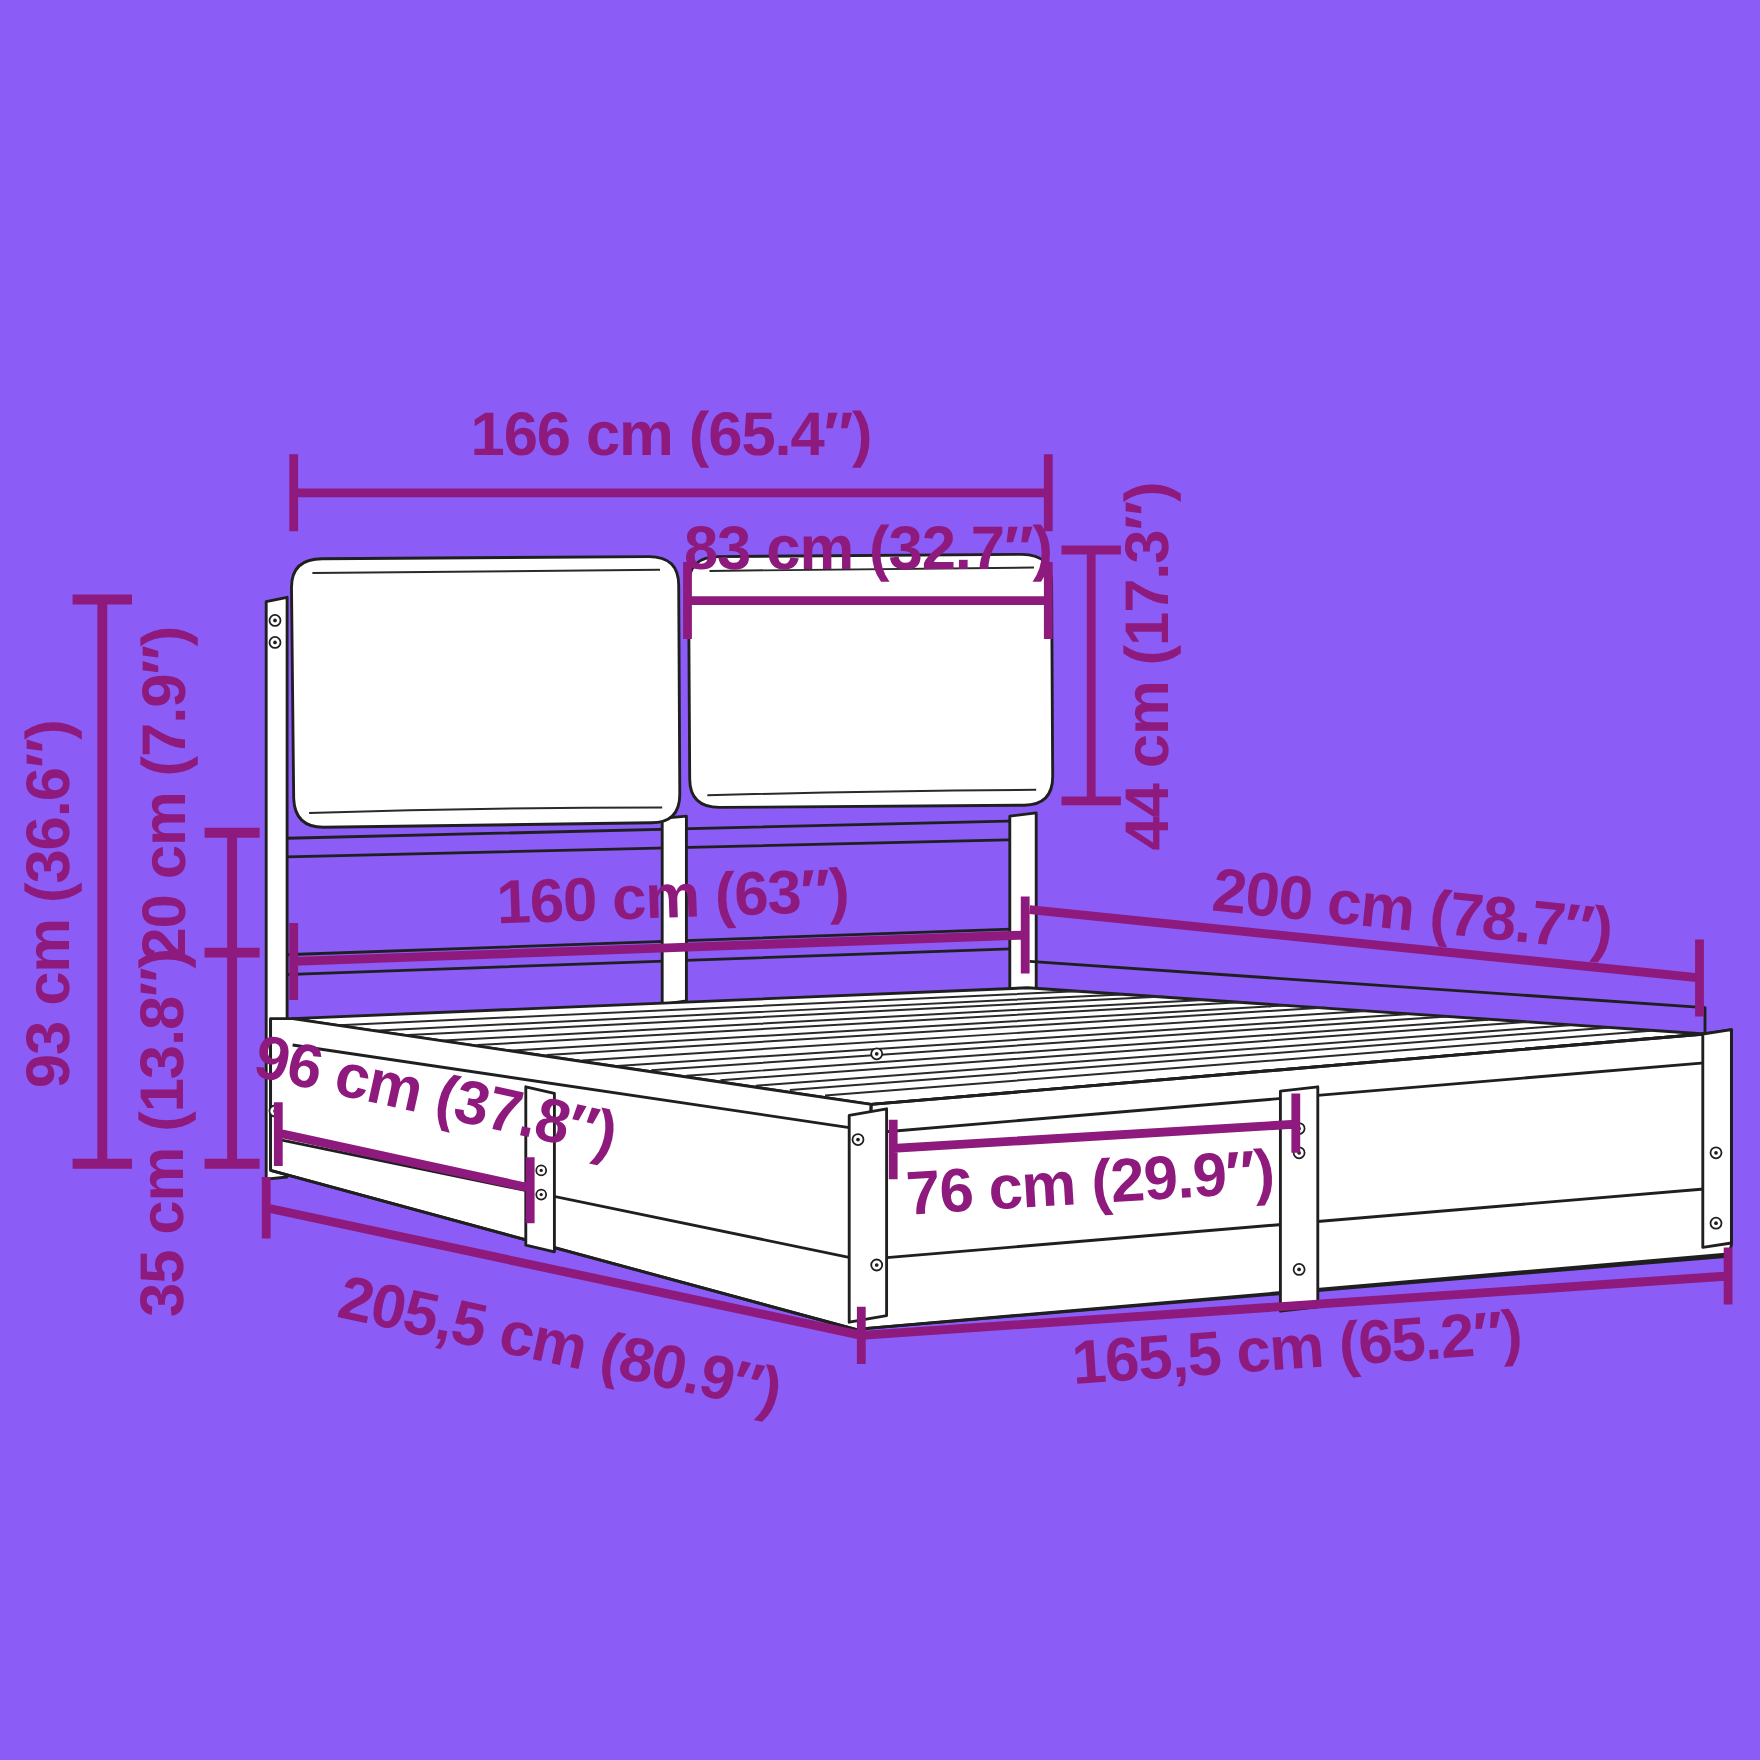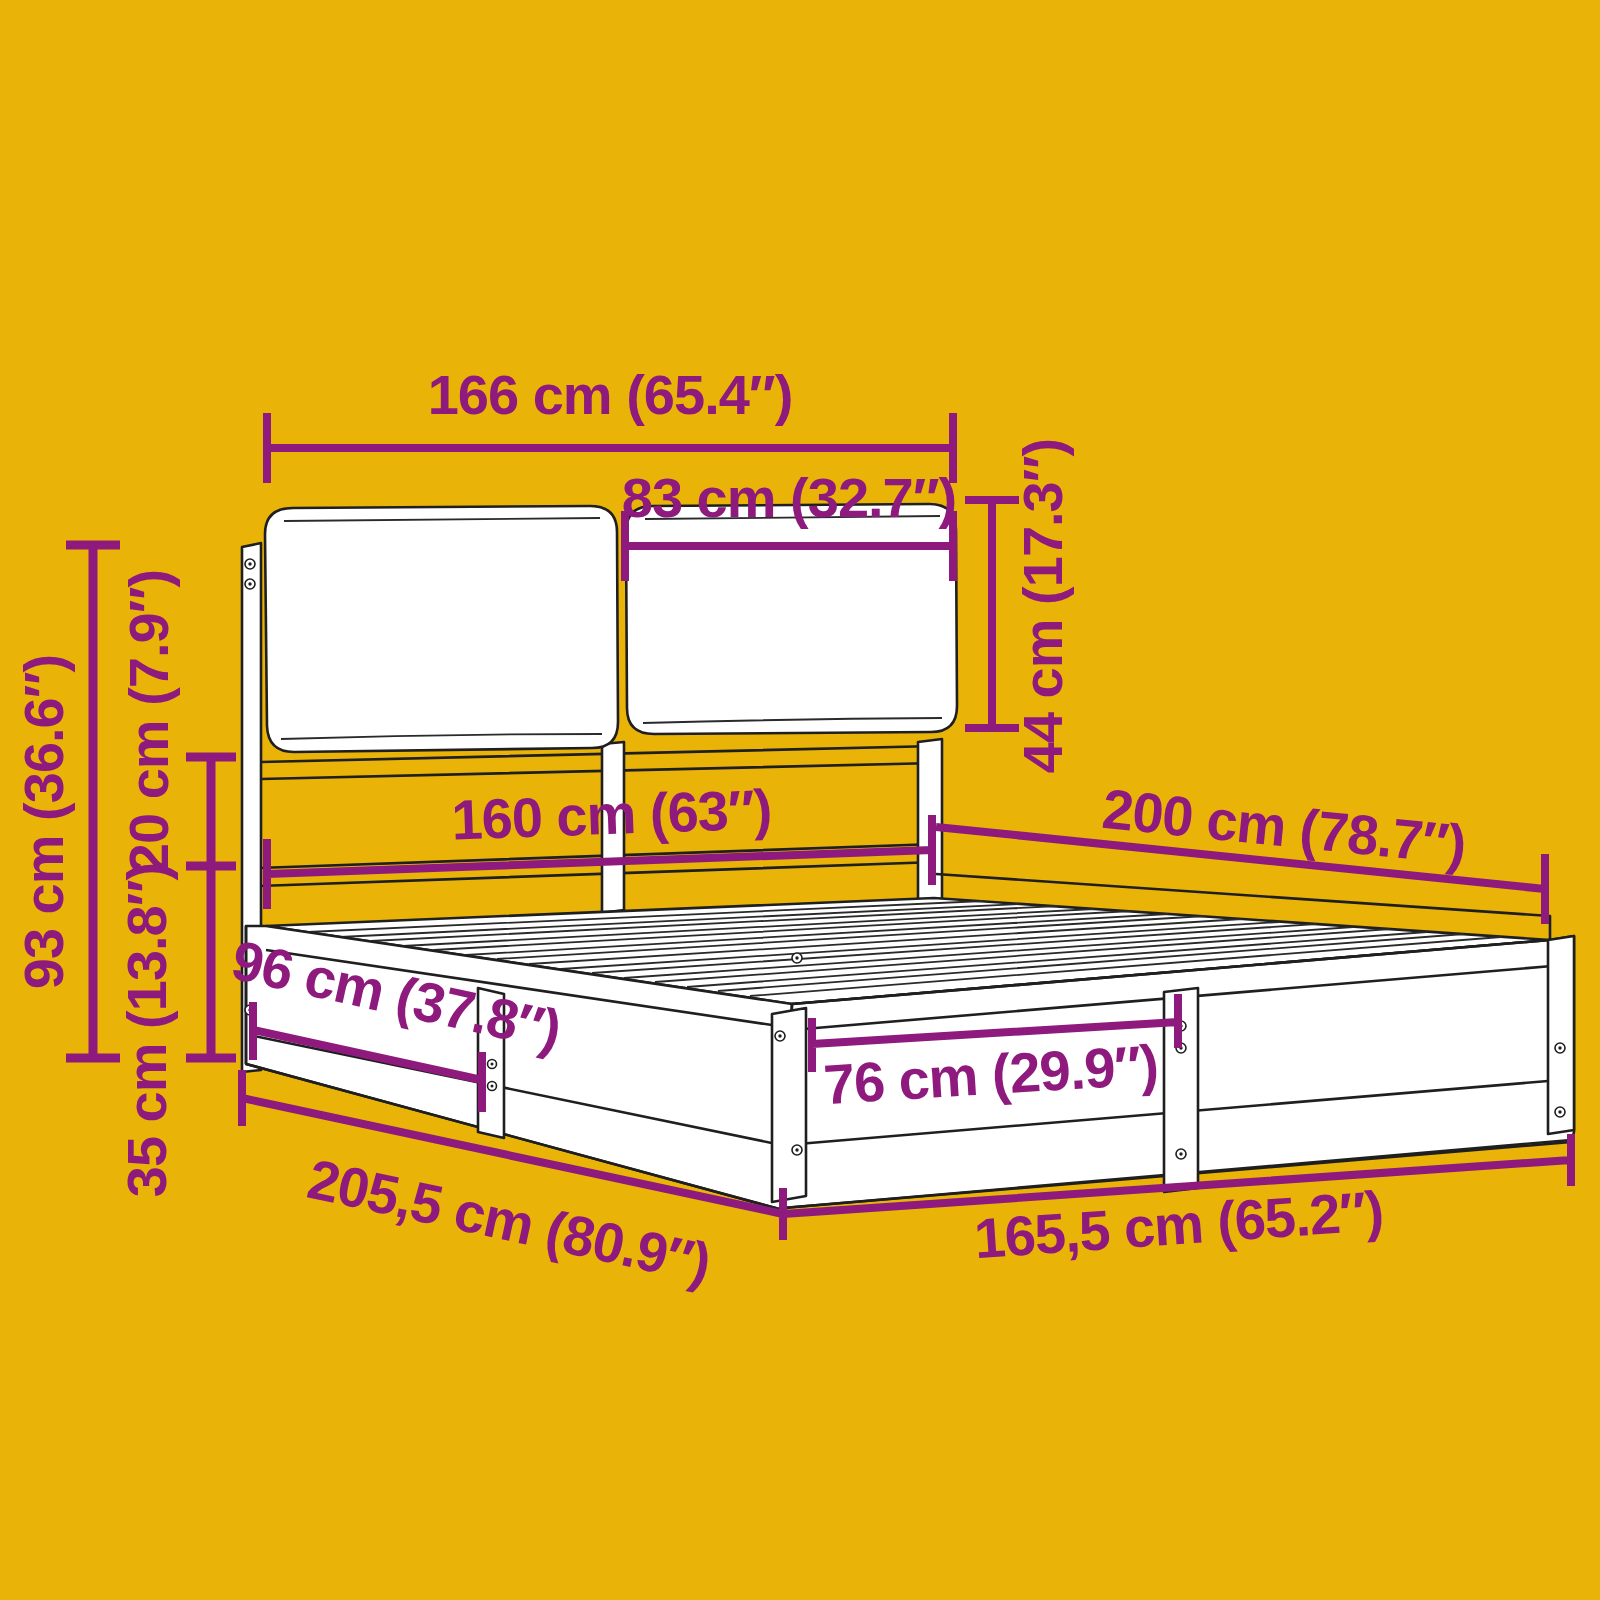--- a/index.html
+++ b/index.html
@@ -1,16 +1,16 @@
 <!DOCTYPE html>
 <html><head>
 <meta charset="utf-8">
 <style>
   html,body{margin:0;padding:0;background:#ffffff;}
-  .stage{width:1600px;height:1600px;position:relative;background:#eab308;overflow:hidden;}
+  .stage{width:1600px;height:1600px;position:relative;background:#8b5cf6;overflow:hidden;}
   svg{display:block;}
   .dim-text{
     font-family:"Liberation Sans", sans-serif;
     font-weight:700;
     font-size:56px;
     fill:#8e1a7d;
     text-anchor:middle;
     letter-spacing:-1px;
   }
   .dim-stroke{stroke:#8e1a7d;stroke-width:8;fill:none;}

